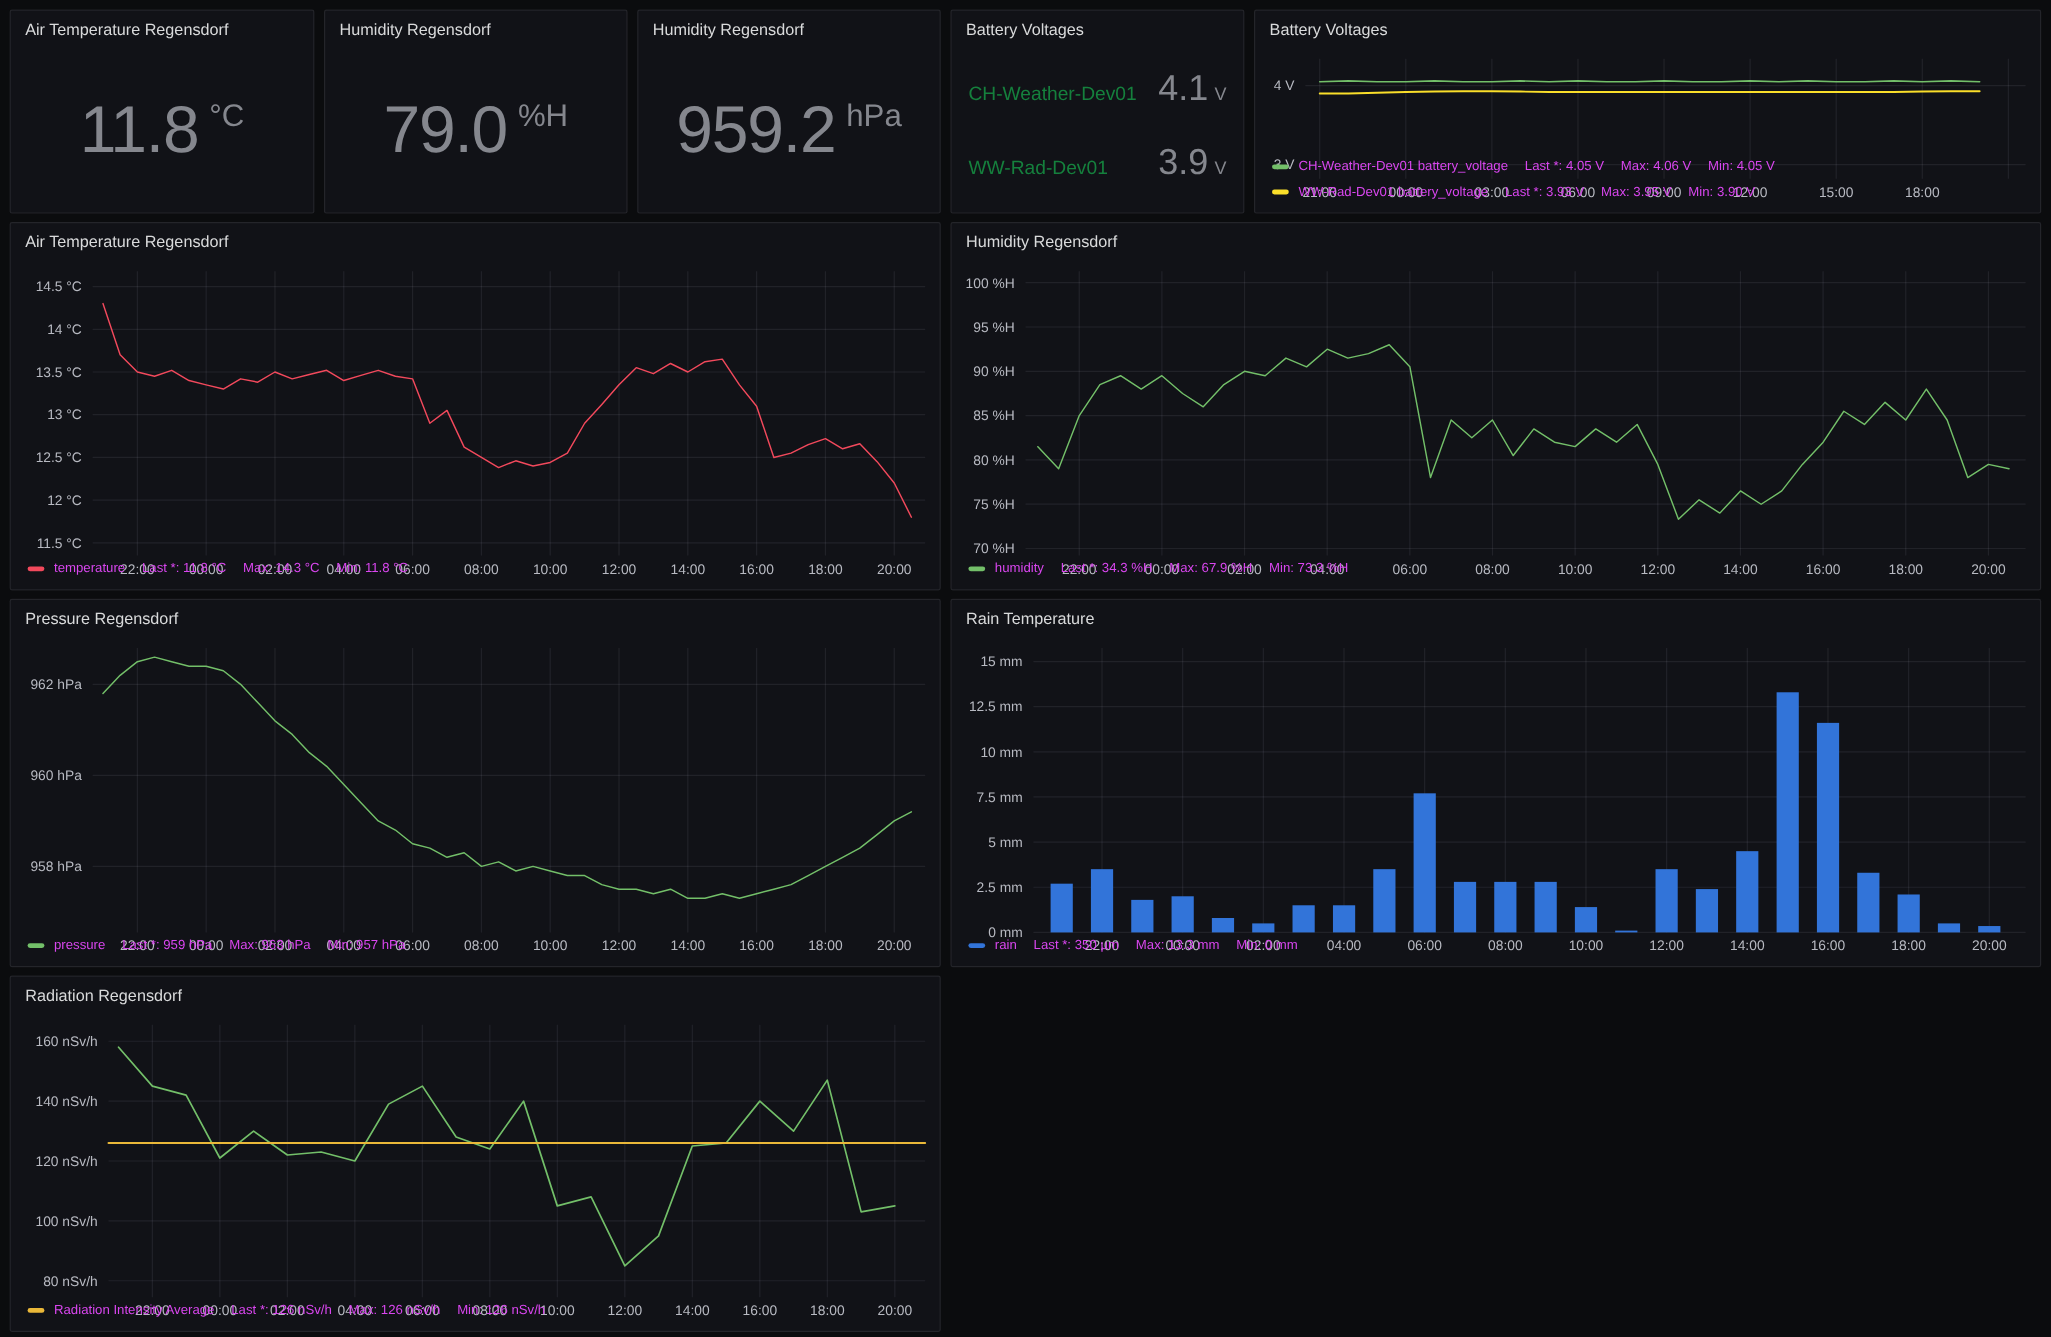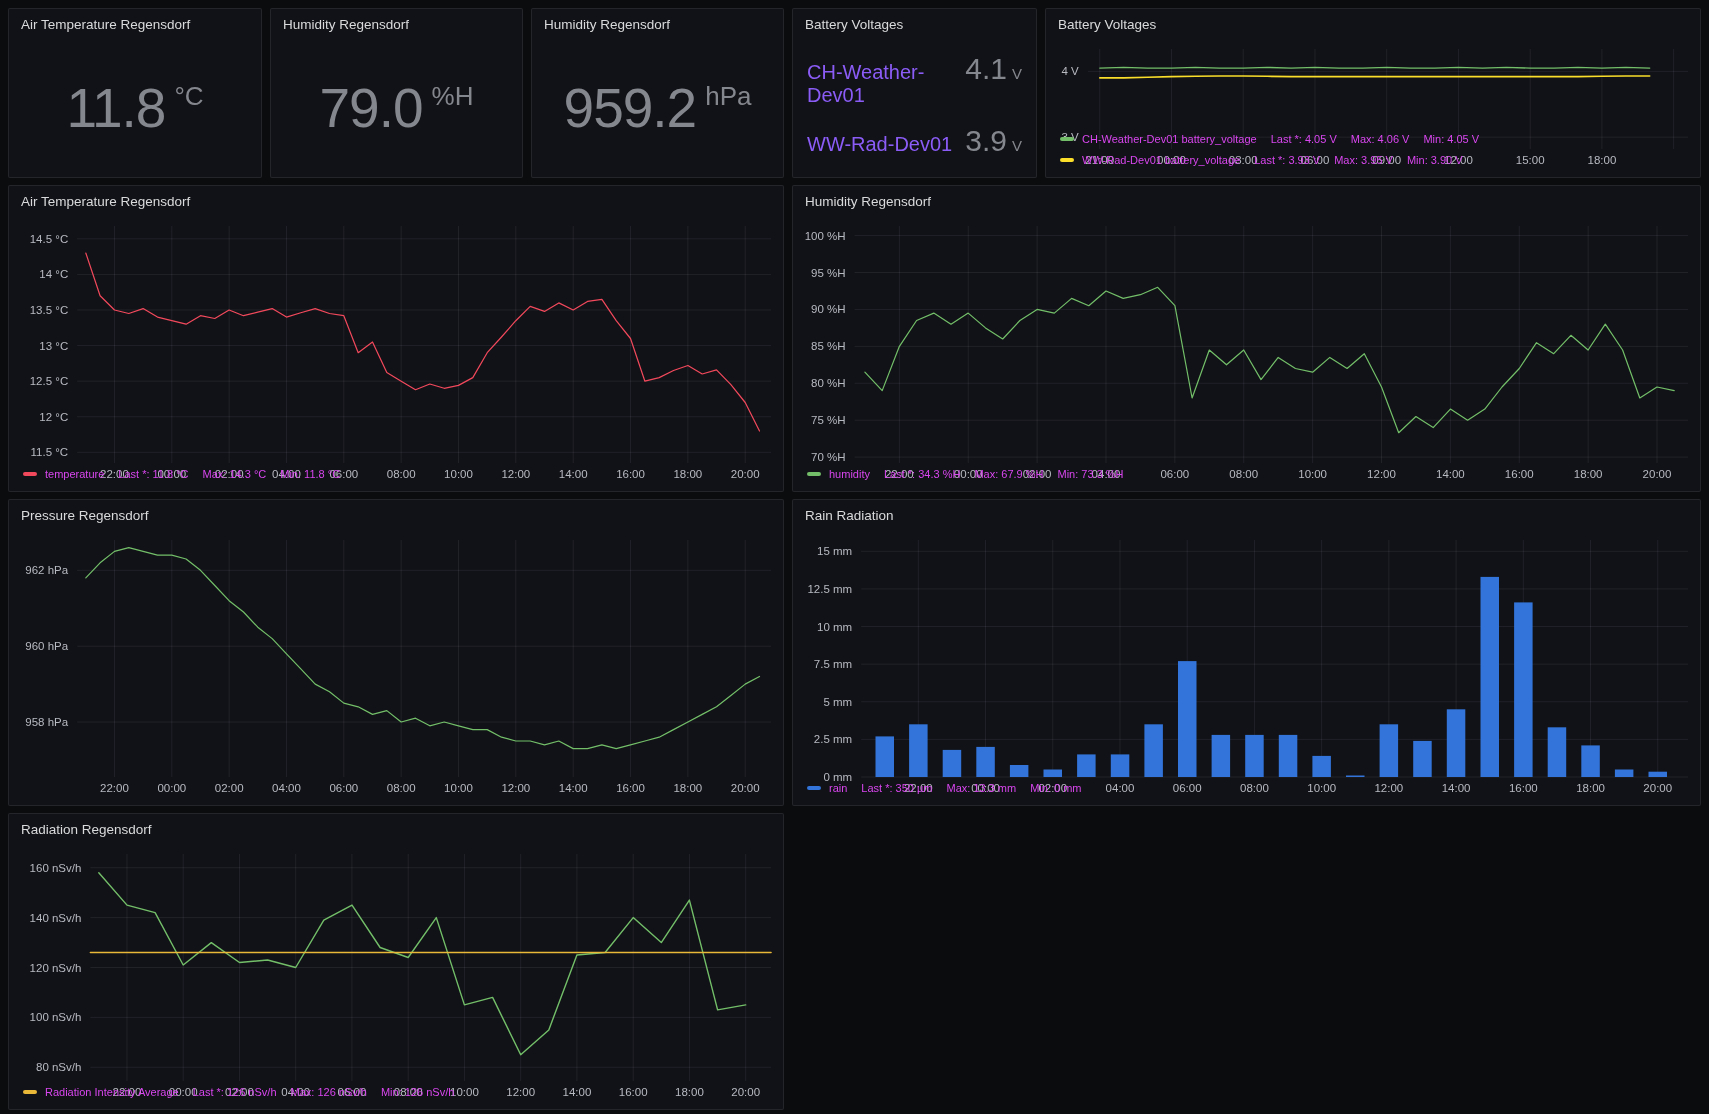--- a/index.html
+++ b/index.html
@@ -16,21 +16,21 @@
   .ptitle{height:22px;padding:8px 12px 0 12px;font-size:13.5px;font-weight:500;color:#d9dadb;
           white-space:nowrap;overflow:hidden;cursor:pointer;}
   
   .statbody{flex:1;display:flex;align-items:center;justify-content:center;}
   .statgrp{display:flex;align-items:flex-start;}
   .bigval{font-size:55px;line-height:1;font-weight:500;color:#85878e;letter-spacing:-1px;}
   .bigunit{font-size:26px;font-weight:500;color:#85878e;margin-left:9px;}
   
   .bstat-rows{flex:1;display:flex;flex-direction:column;justify-content:space-around;padding:4px 14px 10px 14px;}
   .bsrow{display:flex;justify-content:space-between;align-items:baseline;}
-  .bname{font-size:20px;color:#8b5cf6;}
+  .bname{font-size:16px;color:#15803d;}
   .bnum{font-size:30px;font-weight:500;color:#85878e;margin-top:47px;}
   .bunit{font-size:15px;font-weight:500;color:#85878e;margin-left:5px;}
   
   .chart{flex:1;min-height:0;margin:2px 4px 0 4px;}
   svg{display:block;}
   svg text{fill:#b8bac2;font-family:"Liberation Sans",sans-serif;font-size:11.5px;}
   .legend{padding:1px 0 7px 14px;}
   .lrow{display:flex;align-items:center;height:21px;font-size:11px;color:#d946ef;cursor:pointer;}
   .dash{width:14px;height:4px;border-radius:2px;margin-right:8px;flex:none;}
   .lname{white-space:nowrap;}
@@ -274,23 +274,32 @@
             <text x="560.1809917355372" y="260" text-anchor="middle">14:00</text>
             <line x1="617.5198347107437" x2="617.5198347107437" y1="8" y2="245" stroke="rgba(204,204,220,0.09)" stroke-width="1"></line>
             <text x="617.5198347107437" y="260" text-anchor="middle">16:00</text>
             <line x1="674.8586776859504" x2="674.8586776859504" y1="8" y2="245" stroke="rgba(204,204,220,0.09)" stroke-width="1"></line>
             <text x="674.8586776859504" y="260" text-anchor="middle">18:00</text>
             <line x1="732.1975206611569" x2="732.1975206611569" y1="8" y2="245" stroke="rgba(204,204,220,0.09)" stroke-width="1"></line>
             <text x="732.1975206611569" y="260" text-anchor="middle">20:00</text>
             <polyline points="72.8,45.9 87.1,30.8 101.5,19.4 115.8,15.6 130.1,19.4 144.5,23.2 158.8,23.2 173.1,27.0 187.5,38.3 201.8,53.5 216.1,68.7 230.5,80.0 244.8,95.2 259.2,106.6 273.5,121.8 287.8,136.9 302.2,152.1 316.5,159.7 330.8,171.1 345.2,174.8 359.5,182.4 373.8,178.6 388.2,190.0 402.5,186.2 416.8,193.8 431.2,190.0 445.5,193.8 459.8,197.6 474.2,197.6 488.5,205.2 502.8,209.0 517.2,209.0 531.5,212.8 545.8,209.0 560.2,216.6 574.5,216.6 588.9,212.8 603.2,216.6 617.5,212.8 631.9,209.0 646.2,205.2 660.5,197.6 674.9,190.0 689.2,182.4 703.5,174.8 717.9,163.5 732.2,152.1 746.5,144.5" fill="none" stroke="#73BF69" stroke-width="1.2" stroke-linejoin="round" stroke-linecap="round"></polyline>
           </svg>
         </div>
+      <div class="legend">
+          <div class="lrow">
+            <span class="dash" style="background: rgb(115, 191, 105);"></span>
+            <span class="lname">pressure</span>
+            <span class="lstat">Last *: 959 hPa</span>
+            <span class="lstat">Max: 963 hPa</span>
+            <span class="lstat">Min: 957 hPa</span>
+          </div>
+        </div>
     </div>
     <div class="panel right">
-      <div class="ptitle">Rain Radiation</div>
+      <div class="ptitle">Rain Temperature</div>
       <div class="chart">
           <svg width="899" height="265" viewBox="0 0 899 265">
             <line x1="64.19999999999999" x2="891" y1="19.2857142857143" y2="19.2857142857143" stroke="rgba(204,204,220,0.09)" stroke-width="1"></line>
             <text x="55.19999999999999" y="23.2857142857143" text-anchor="end">15 mm</text>
             <line x1="64.19999999999999" x2="891" y1="56.90476190476191" y2="56.90476190476191" stroke="rgba(204,204,220,0.09)" stroke-width="1"></line>
             <text x="55.19999999999999" y="60.90476190476191" text-anchor="end">12.5 mm</text>
             <line x1="64.19999999999999" x2="891" y1="94.52380952380953" y2="94.52380952380953" stroke="rgba(204,204,220,0.09)" stroke-width="1"></line>
             <text x="55.19999999999999" y="98.52380952380953" text-anchor="end">10 mm</text>
             <line x1="64.19999999999999" x2="891" y1="132.14285714285717" y2="132.14285714285717" stroke="rgba(204,204,220,0.09)" stroke-width="1"></line>
             <text x="55.19999999999999" y="136.14285714285717" text-anchor="end">7.5 mm</text>

